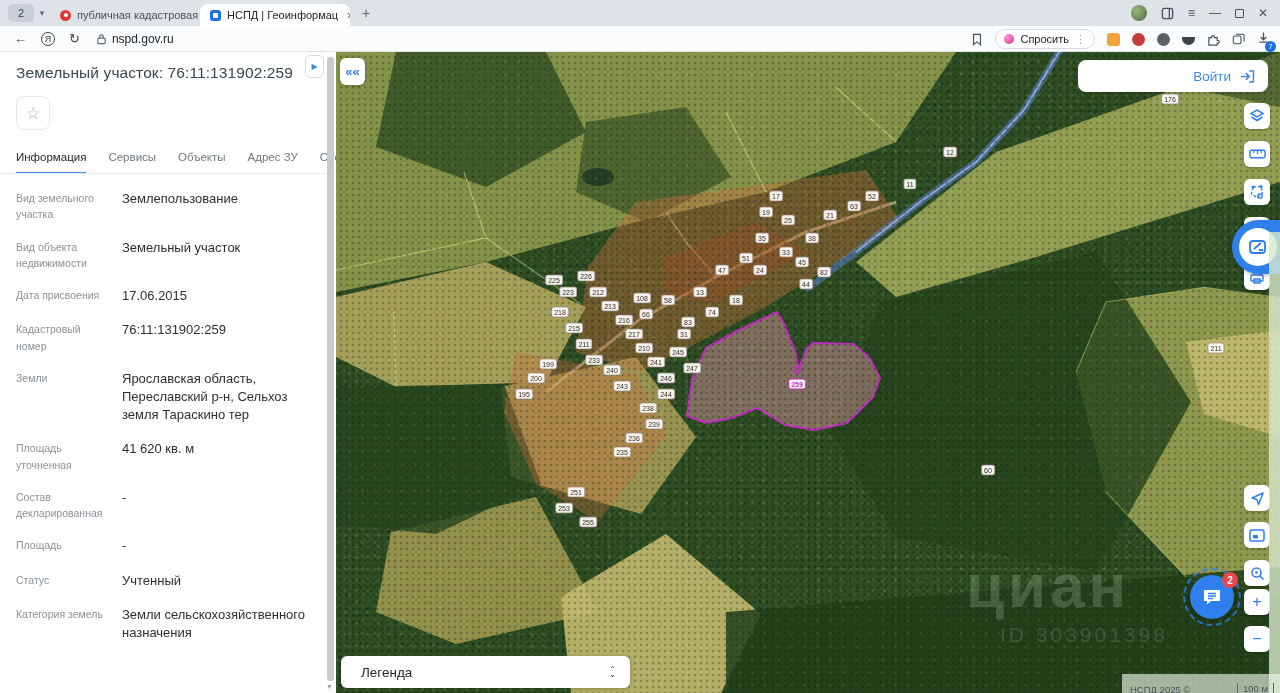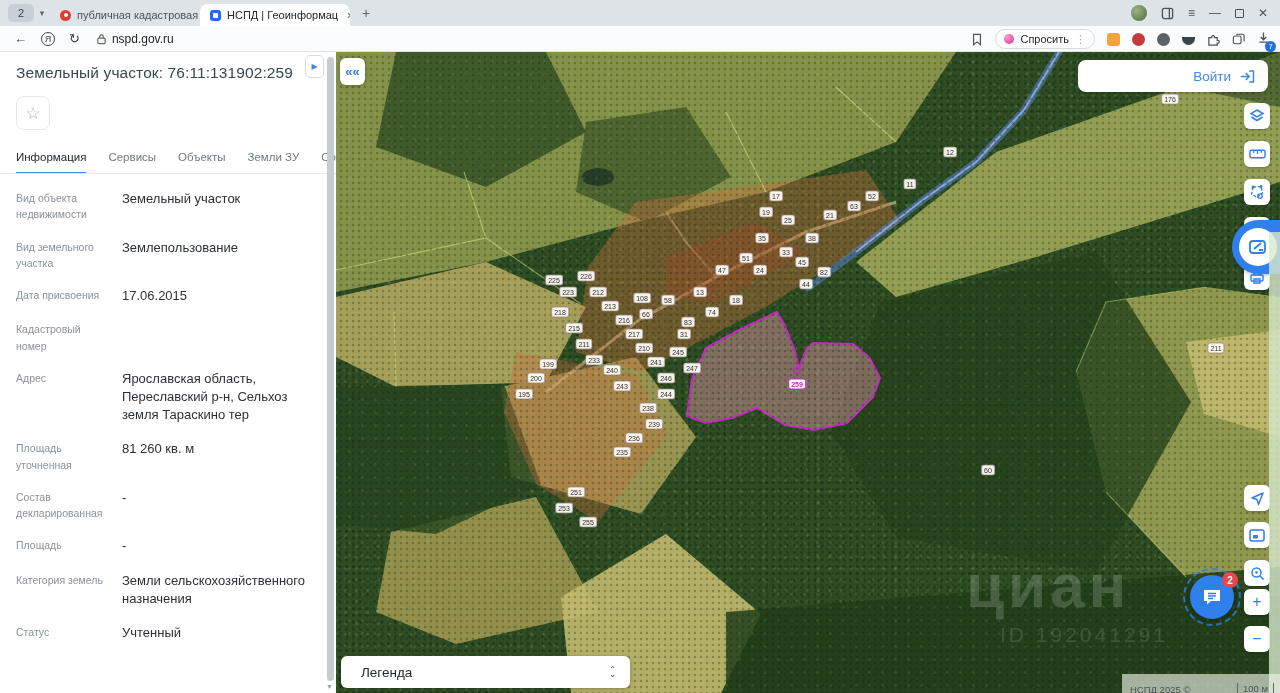--- a/index.html
+++ b/index.html
@@ -158,65 +158,66 @@
 
 <div class="panel">
   <div class="panel-title">Земельный участок: 76:11:131902:259</div>
   <div class="star-btn">
       <span>☆</span>
     </div>
   <div class="ptabs">
     <span class="ptab active">Информация</span>
     <span class="ptab">Сервисы</span>
     <span class="ptab">Объекты</span>
-    <span class="ptab">Земли ЗУ</span>
+    <span class="ptab">Адрес ЗУ</span>
     <span class="ptab">Состав</span>
   </div>
   <div class="ptabs-arrow">
       <span>▶</span>
     </div>
   <div class="fields">
       <div class="field-row">
+        <div class="field-label">Вид земельного участка</div>
+        <div class="field-value">Землепользование</div>
+      </div>
+      <div class="field-row">
         <div class="field-label">Вид объекта недвижимости</div>
         <div class="field-value">Земельный участок</div>
       </div>
       <div class="field-row">
-        <div class="field-label">Вид земельного участка</div>
-        <div class="field-value">Землепользование</div>
-      </div>
-      <div class="field-row">
         <div class="field-label">Дата присвоения</div>
         <div class="field-value">17.06.2015</div>
       </div>
       <div class="field-row">
         <div class="field-label">Кадастровый номер</div>
-      </div>
-      <div class="field-row">
-        <div class="field-label">Адрес</div>
+        <div class="field-value">76:11:131902:259</div>
+      </div>
+      <div class="field-row">
+        <div class="field-label">Земли</div>
         <div class="field-value">Ярославская область, Переславский р-н, Сельхоз земля Тараскино тер</div>
       </div>
       <div class="field-row">
         <div class="field-label">Площадь уточненная</div>
-        <div class="field-value">81 260 кв. м</div>
+        <div class="field-value">41 620 кв. м</div>
       </div>
       <div class="field-row">
         <div class="field-label">Состав декларированная</div>
         <div class="field-value">-</div>
       </div>
       <div class="field-row">
         <div class="field-label">Площадь</div>
         <div class="field-value">-</div>
       </div>
       <div class="field-row">
+        <div class="field-label">Статус</div>
+        <div class="field-value">Учтенный</div>
+      </div>
+      <div class="field-row">
         <div class="field-label">Категория земель</div>
         <div class="field-value">Земли сельскохозяйственного назначения</div>
-      </div>
-      <div class="field-row">
-        <div class="field-label">Статус</div>
-        <div class="field-value">Учтенный</div>
       </div>
     </div>
   <div class="panel-scroll"></div>
   <div class="panel-scroll-arrow">▼</div>
 </div>
 
 <div class="map">
   <svg class="map-art" width="944" height="641" viewBox="0 0 944 641">
     <polygon points="0,0 620,0 560,90 430,140 300,170 150,210 0,240" fill="#8f9a4e" opacity=".9"></polygon>
     <polygon points="520,210 660,100 944,0 944,130 700,205 560,245" fill="#99a256" opacity=".95"></polygon>
@@ -242,21 +243,21 @@
     <path d="M740,320 L770,250 L870,235 M770,440 L850,525" stroke="#e4ef8d" stroke-width="1.2" fill="none" opacity=".4"></path>
     <path d="M726,-5 L688,58 L640,110 L584,150 L520,200 L472,236" stroke="#5b83d6" stroke-width="7" fill="none" opacity=".55" stroke-linecap="round"></path>
     <path d="M726,-5 L688,58 L640,110 L584,150 L520,200" stroke="#9db6e8" stroke-width="2" fill="none" opacity=".8"></path>
     <polygon points="351,364 356,327 370,296 403,278 441,260 448,272 459,299 463,317 466,308 471,296 477,291 517,292 533,305 544,326 537,345 511,371 478,378 449,373 421,356 396,366 370,371" fill="#d18f98" fill-opacity=".5" stroke="#c32cc3" stroke-width="2" stroke-linejoin="round"></polygon>
     <circle cx="461" cy="318" r="3" fill="none" stroke="#c32cc3" stroke-width="1.5"></circle>
   </svg>
   <div class="speckle"></div>
 
   <div class="watermark">
     <div class="wm1">циан</div>
-    <div class="wm2">ID 192041291</div>
+    <div class="wm2">ID 303901398</div>
   </div>
 
   <div>
       <span class="map-pill" style="left: 834px; top: 47px;">176</span>
       <span class="map-pill" style="left: 614px; top: 100px;">12</span>
       <span class="map-pill" style="left: 574px; top: 132px;">11</span>
       <span class="map-pill" style="left: 440px; top: 144px;">17</span>
       <span class="map-pill" style="left: 430px; top: 160px;">19</span>
       <span class="map-pill" style="left: 452px; top: 168px;">25</span>
       <span class="map-pill" style="left: 426px; top: 186px;">35</span>

